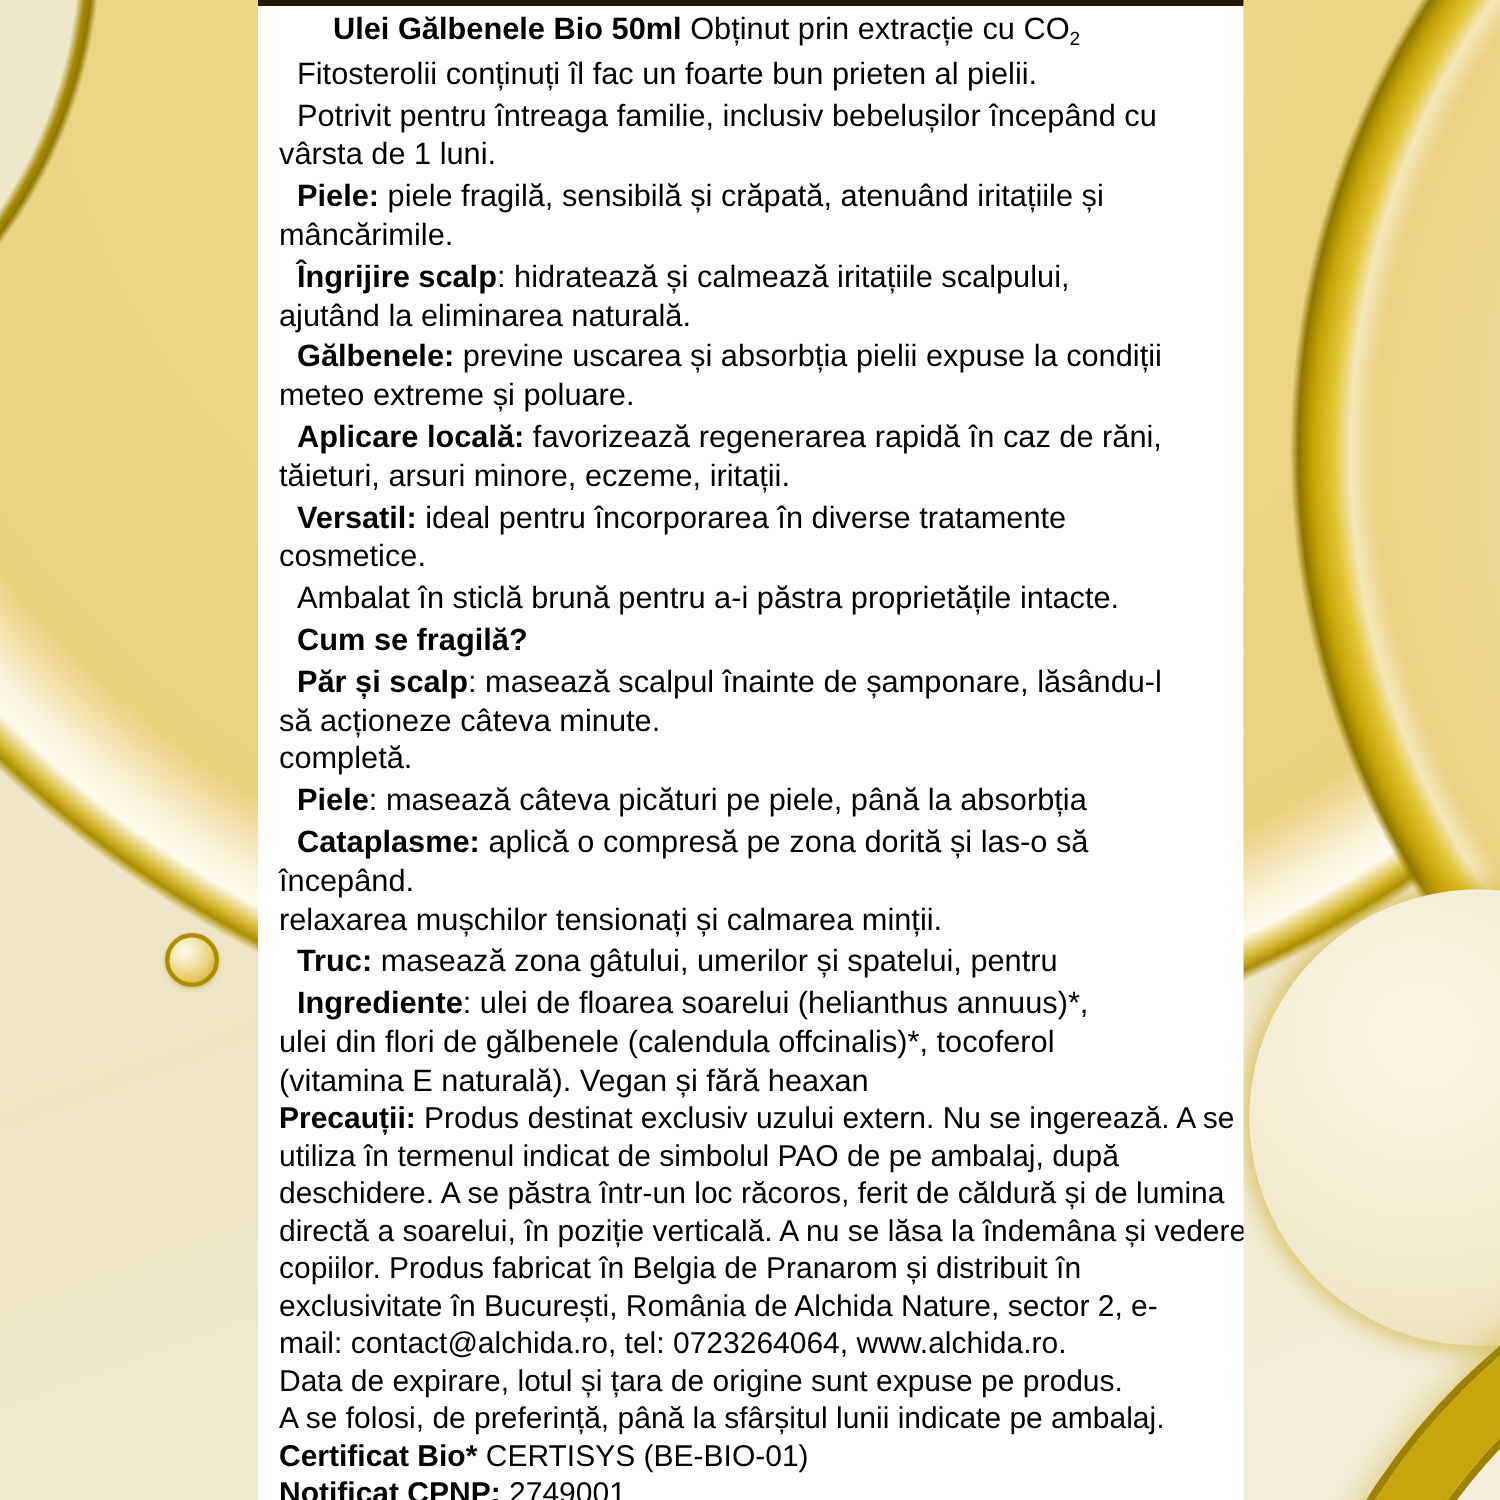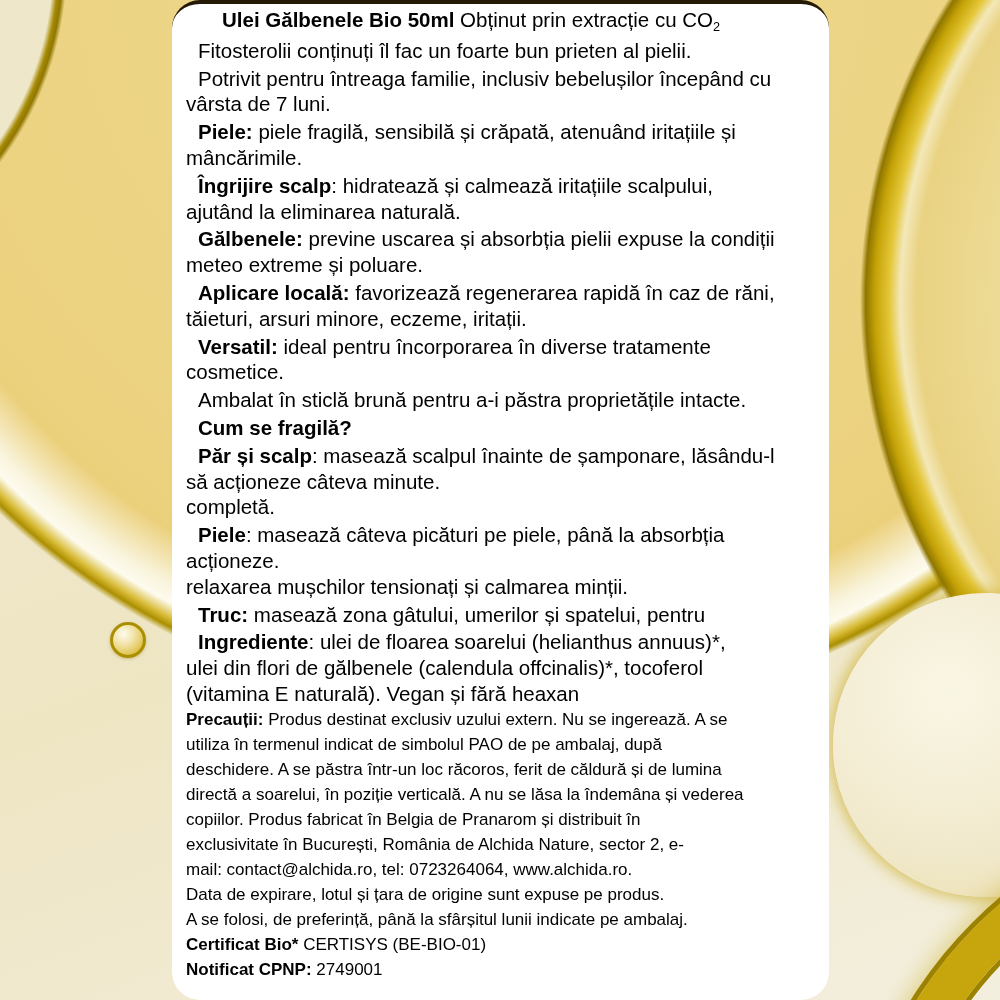--- a/index.html
+++ b/index.html
@@ -66,31 +66,30 @@
   .panel {
     position: absolute;
     left: 172px; top: 0;
     width: 657px; height: 1000px;
     box-sizing: border-box;
     background: #ffffff;
     border-top: 4px solid #241a06;
     padding: 3px 8px 0 14px;
     overflow: hidden;
     color: #010101;
-    border-radius: 28px;
   }
 
   .line {
     font-size: 20.5px;
     line-height: 25.8px;
     white-space: pre;
   }
   .line.para { margin-top: 2px; margin-left: 12px; }
   .line.indent { padding-left: 36px; }
-  .line.small { font-size: 17px; line-height: 25px; }
+  .line.small { font-size: 20px; line-height: 25px; }
   .line b { font-weight: bold; }
   .line sub {
     font-size: 0.62em;
     vertical-align: baseline;
     position: relative;
     top: 0.28em;
   }
 </style>
 </head>
 <body>
@@ -102,38 +101,39 @@
   <div class="bubble bubble-right"></div>
   <div class="bubble bubble-bottom-right"></div>
   <div class="bubble rim-corner"></div>
   <div class="bubble droplet"></div>
 
   <div class="panel">
     <div id="label-text">
         <div class="line indent"><b>Ulei Gălbenele Bio 50ml</b><span> Obținut prin extracție cu CO</span><sub>2</sub></div>
         <div class="line para"><span>Fitosterolii conținuți îl fac un foarte bun prieten al pielii.</span></div>
         <div class="line para"><span>Potrivit pentru întreaga familie, inclusiv bebelușilor începând cu</span></div>
-        <div class="line"><span>vârsta de 7 luni.</span></div>
+        <div class="line"><span>vârsta de 1 luni.</span></div>
         <div class="line para"><b>Piele:</b><span> piele fragilă, sensibilă și crăpată, atenuând iritațiile și</span></div>
         <div class="line"><span>mâncărimile.</span></div>
         <div class="line para"><b>Îngrijire scalp</b><span>: hidratează și calmează iritațiile scalpului,</span></div>
         <div class="line"><span>ajutând la eliminarea naturală.</span></div>
         <div class="line para"><b>Gălbenele:</b><span> previne uscarea și absorbția pielii expuse la condiții</span></div>
         <div class="line"><span>meteo extreme și poluare.</span></div>
         <div class="line para"><b>Aplicare locală:</b><span> favorizează regenerarea rapidă în caz de răni,</span></div>
         <div class="line"><span>tăieturi, arsuri minore, eczeme, iritații.</span></div>
         <div class="line para"><b>Versatil:</b><span> ideal pentru încorporarea în diverse tratamente</span></div>
         <div class="line"><span>cosmetice.</span></div>
         <div class="line para"><span>Ambalat în sticlă brună pentru a-i păstra proprietățile intacte.</span></div>
         <div class="line para"><b>Cum se fragilă?</b></div>
         <div class="line para"><b>Păr și scalp</b><span>: masează scalpul înainte de șamponare, lăsându-l</span></div>
         <div class="line"><span>să acționeze câteva minute.</span></div>
         <div class="line"><span>completă.</span></div>
         <div class="line para"><b>Piele</b><span>: masează câteva picături pe piele, până la absorbția</span></div>
-        <div class="line"><span>acționeze.</span></div>
+        <div class="line para"><b>Cataplasme:</b><span> aplică o compresă pe zona dorită și las-o să</span></div>
+        <div class="line"><span>începând.</span></div>
         <div class="line"><span>relaxarea mușchilor tensionați și calmarea minții.</span></div>
         <div class="line para"><b>Truc:</b><span> masează zona gâtului, umerilor și spatelui, pentru</span></div>
         <div class="line para"><b>Ingrediente</b><span>: ulei de floarea soarelui (helianthus annuus)*,</span></div>
         <div class="line"><span>ulei din flori de gălbenele (calendula offcinalis)*, tocoferol</span></div>
         <div class="line"><span>(vitamina E naturală). Vegan și fără heaxan</span></div>
         <div class="line small"><b>Precauții:</b><span> Produs destinat exclusiv uzului extern. Nu se ingerează. A se</span></div>
         <div class="line small"><span>utiliza în termenul indicat de simbolul PAO de pe ambalaj, după</span></div>
         <div class="line small"><span>deschidere. A se păstra într-un loc răcoros, ferit de căldură și de lumina</span></div>
         <div class="line small"><span>directă a soarelui, în poziție verticală. A nu se lăsa la îndemâna și vederea</span></div>
         <div class="line small"><span>copiilor. Produs fabricat în Belgia de Pranarom și distribuit în</span></div>

